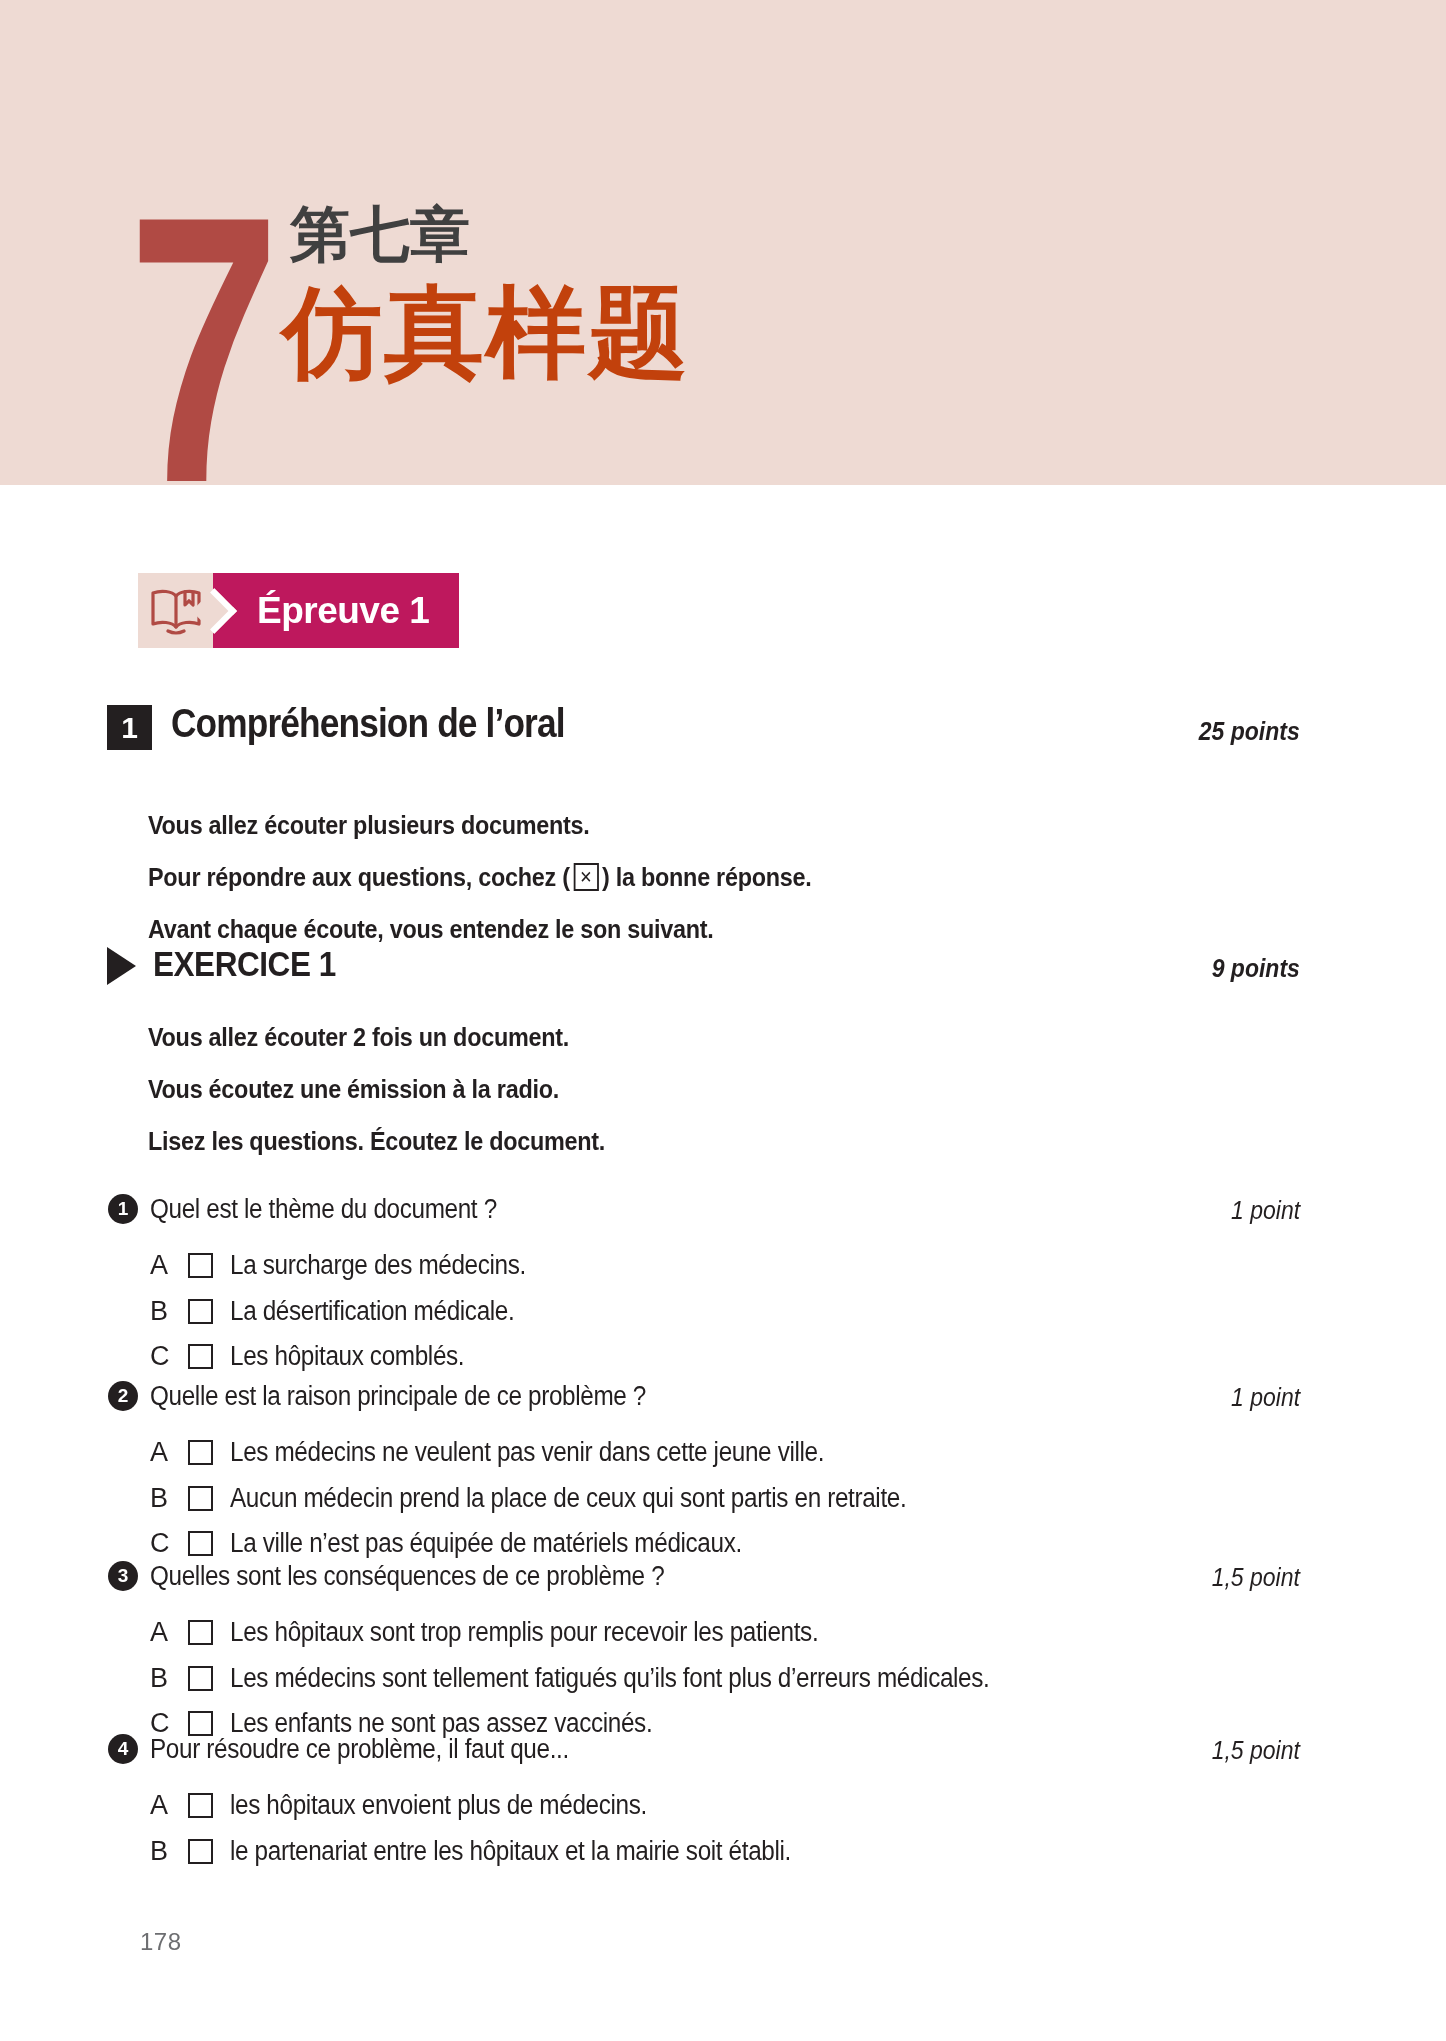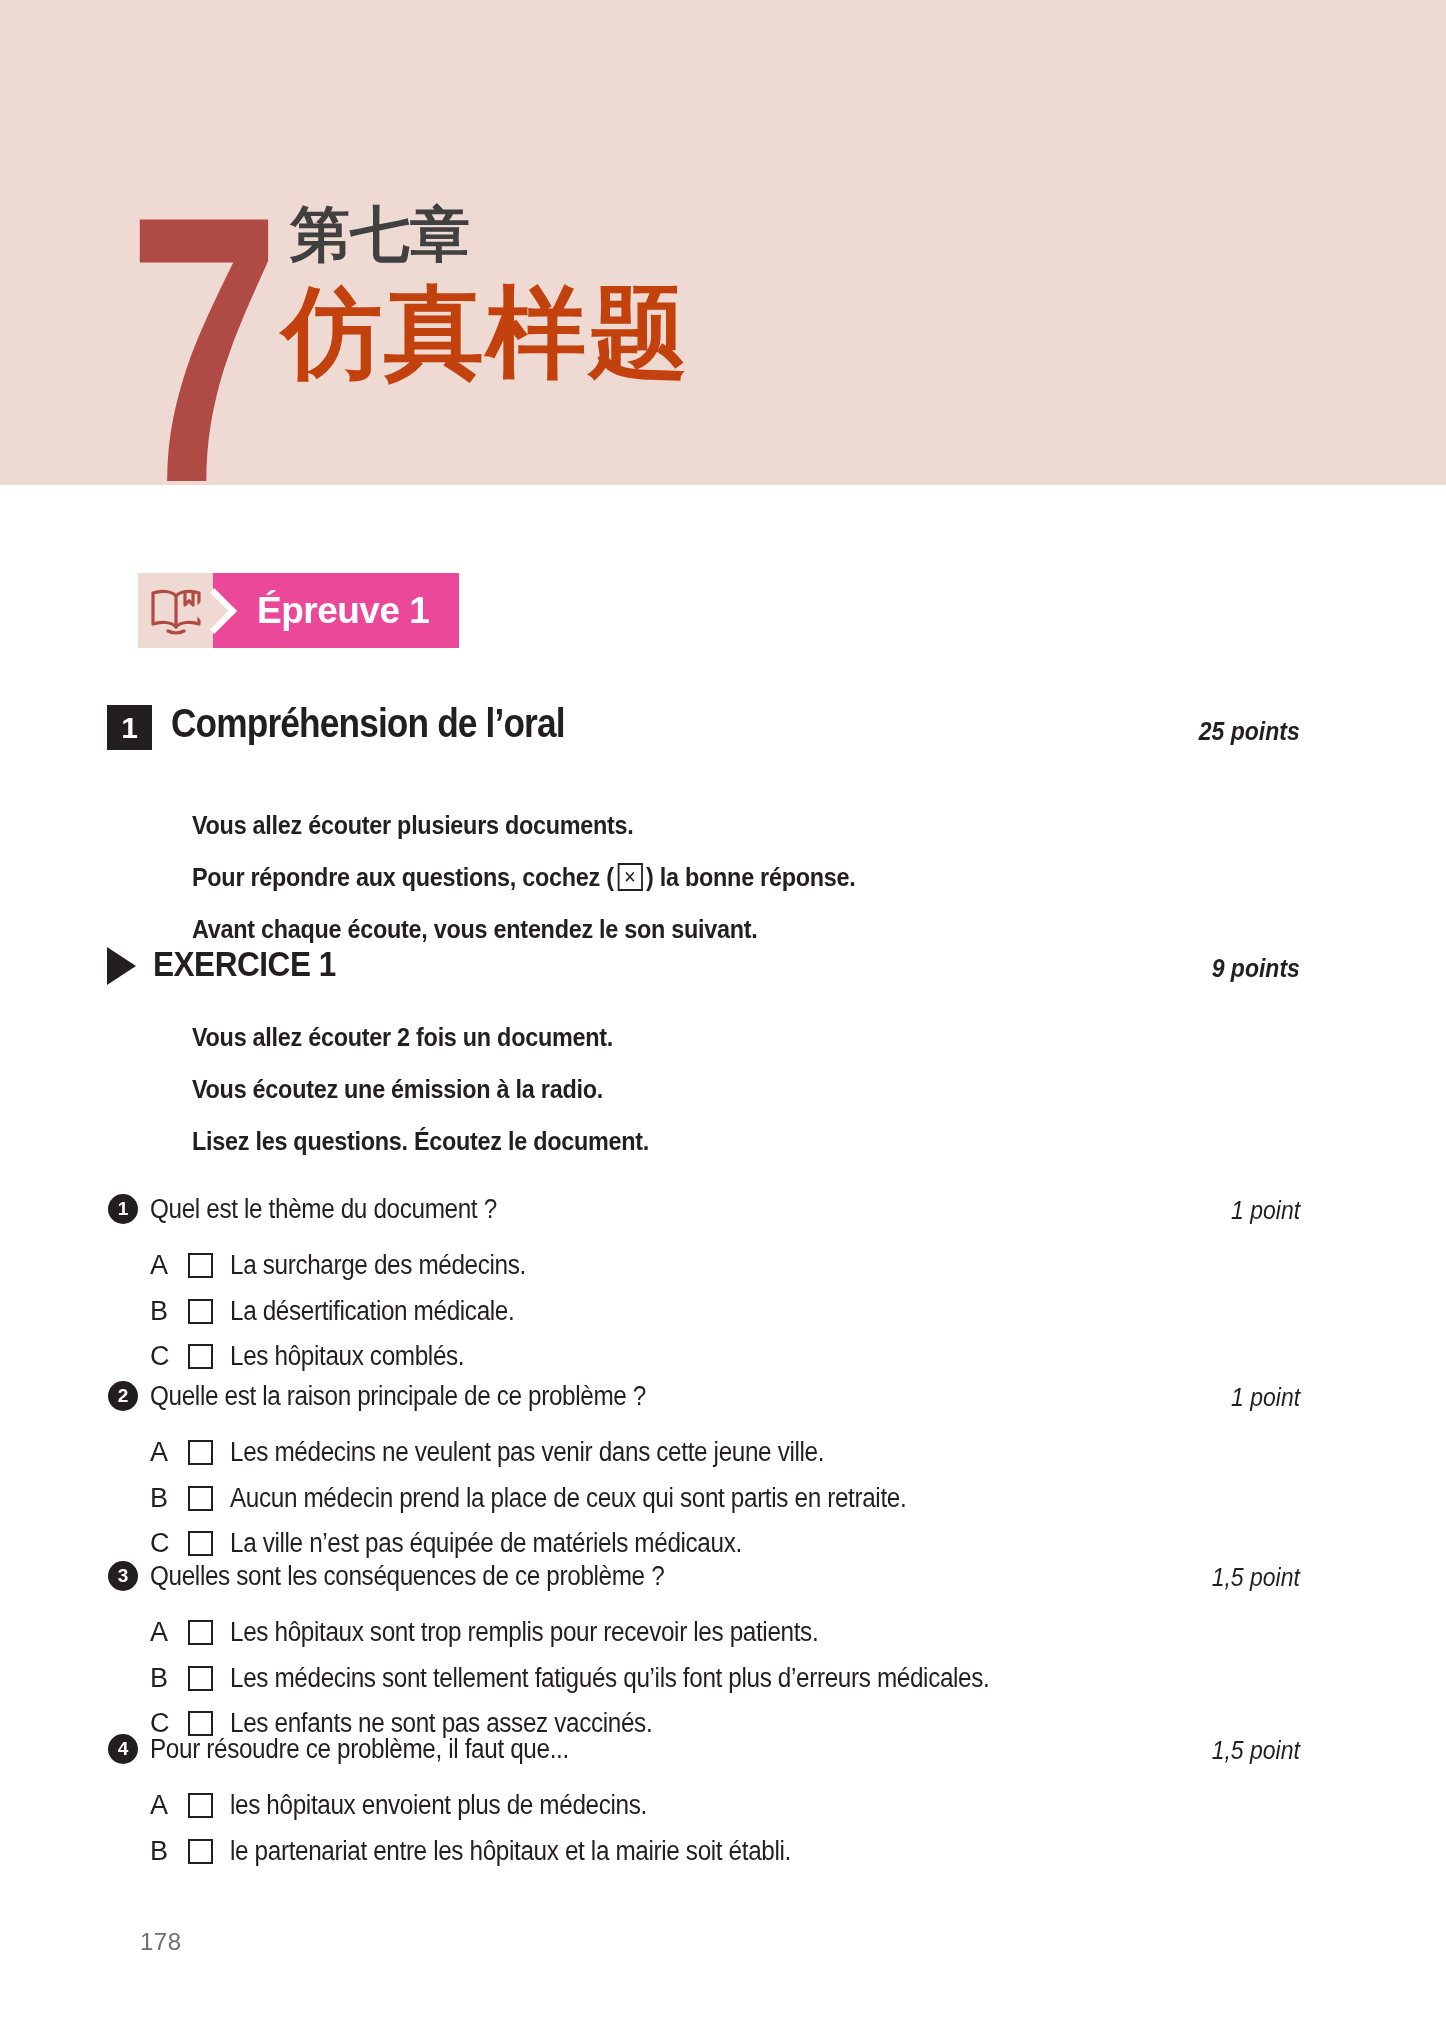--- a/index.html
+++ b/index.html
@@ -19,21 +19,21 @@
   .chapter-title{
     position:absolute;left:282px;top:282px;font-size:100px;line-height:1;font-weight:bold;color:#c2410c;letter-spacing:2px;
   }
   
   .epreuve-badge{position:absolute;left:138px;top:573px;height:75px;display:flex;}
   .badge-iconbox{
     position:relative;width:75px;height:75px;background:#EEDAD3;flex:none;
     display:flex;align-items:center;justify-content:center;
   }
   .badge-label{
-    position:relative;height:75px;background:#ec4899;color:#ffffff;
+    position:relative;height:75px;background:#be185d;color:#ffffff;
     display:flex;align-items:center;padding:0 30px 0 44px;
     font-size:37px;font-weight:bold;letter-spacing:-0.5px;white-space:nowrap;
   }
   .badge-chevron{
     position:absolute;left:75px;top:50%;width:26px;height:26px;background:#EEDAD3;
     border-top:6px solid #ffffff;border-right:6px solid #ffffff;
     transform:translate(-46%,-50%) rotate(45deg);z-index:2;
   }
   
   .section-header{position:absolute;left:107px;top:703px;width:1193px;height:50px;}
@@ -47,21 +47,21 @@
   }
   .points{
     position:absolute;right:0;font-style:italic;font-size:25px;white-space:nowrap;
     transform:scaleX(0.92);transform-origin:100% 50%;
   }
   .points.strong{font-weight:bold;}
   .section-header .points{top:14px;}
   
   .intro{position:absolute;left:148px;top:799px;}
   .exercise-intro{position:absolute;left:148px;top:1011px;}
-  .line{height:52px;display:flex;align-items:center;margin-left:44px;}
+  .line{height:52px;display:flex;align-items:center;}
   .ctext{
     display:inline-flex;align-items:center;font-weight:bold;font-size:26px;letter-spacing:-0.3px;
     transform:scaleX(0.9);transform-origin:0 50%;white-space:nowrap;
   }
   .checked-box{
     display:inline-flex;align-items:center;justify-content:center;width:24px;height:24px;
     border:2.5px solid #231F20;margin:0 4px;flex:none;font-size:17px;font-weight:bold;line-height:1;
   }
   
   .exercise-header{position:absolute;left:105px;top:944px;width:1195px;height:46px;}

